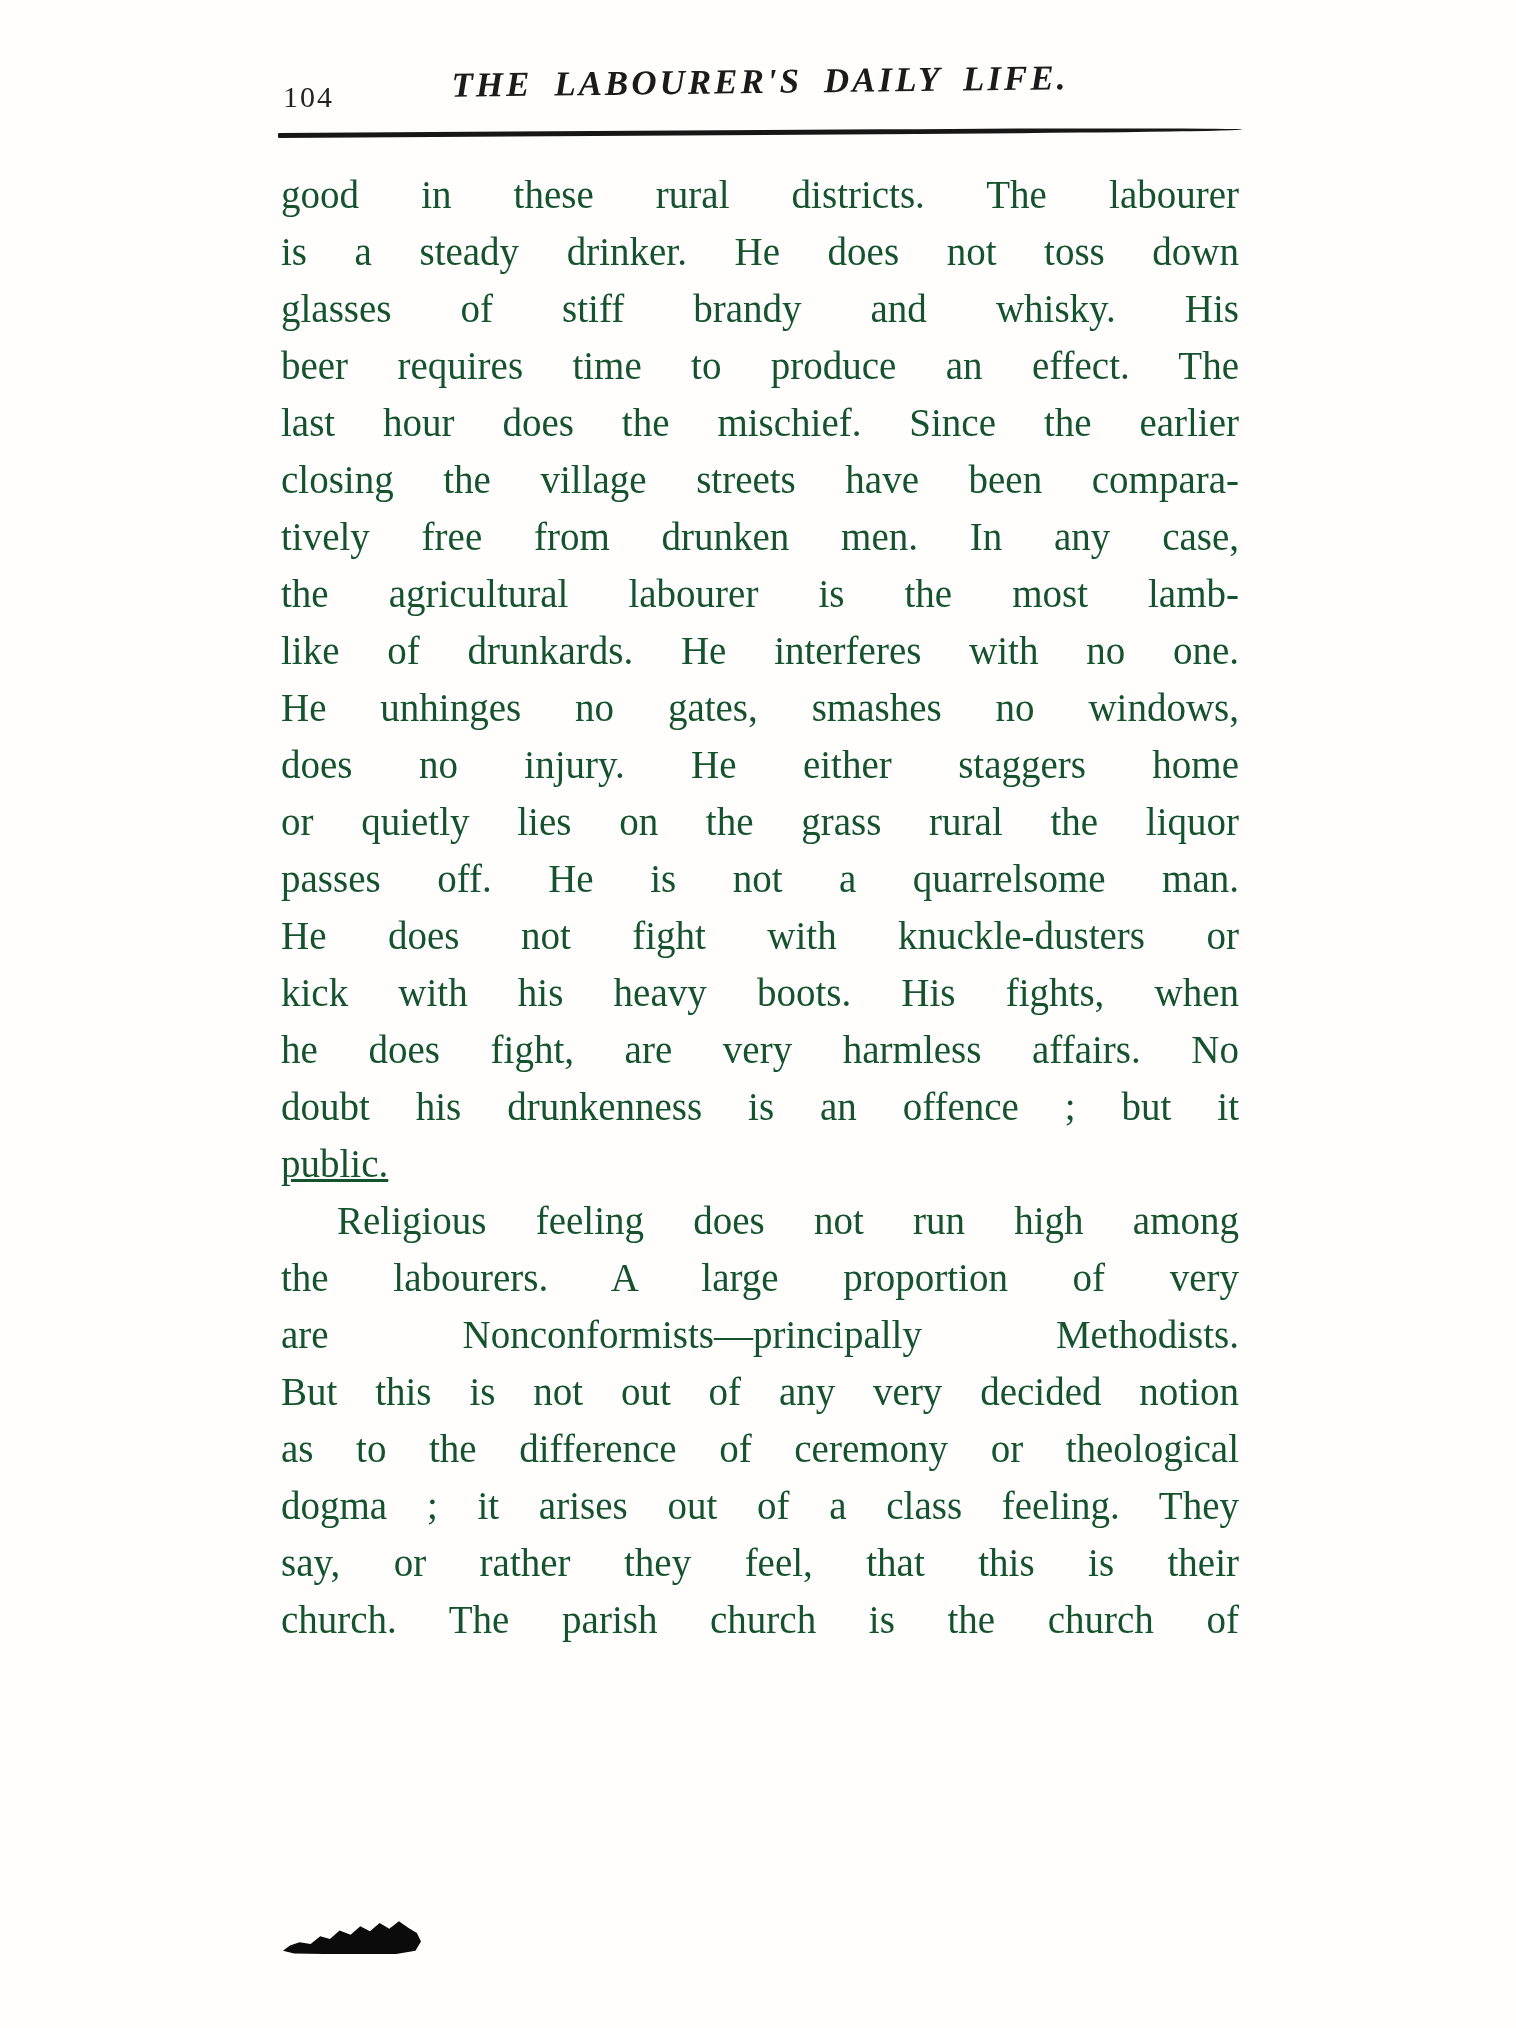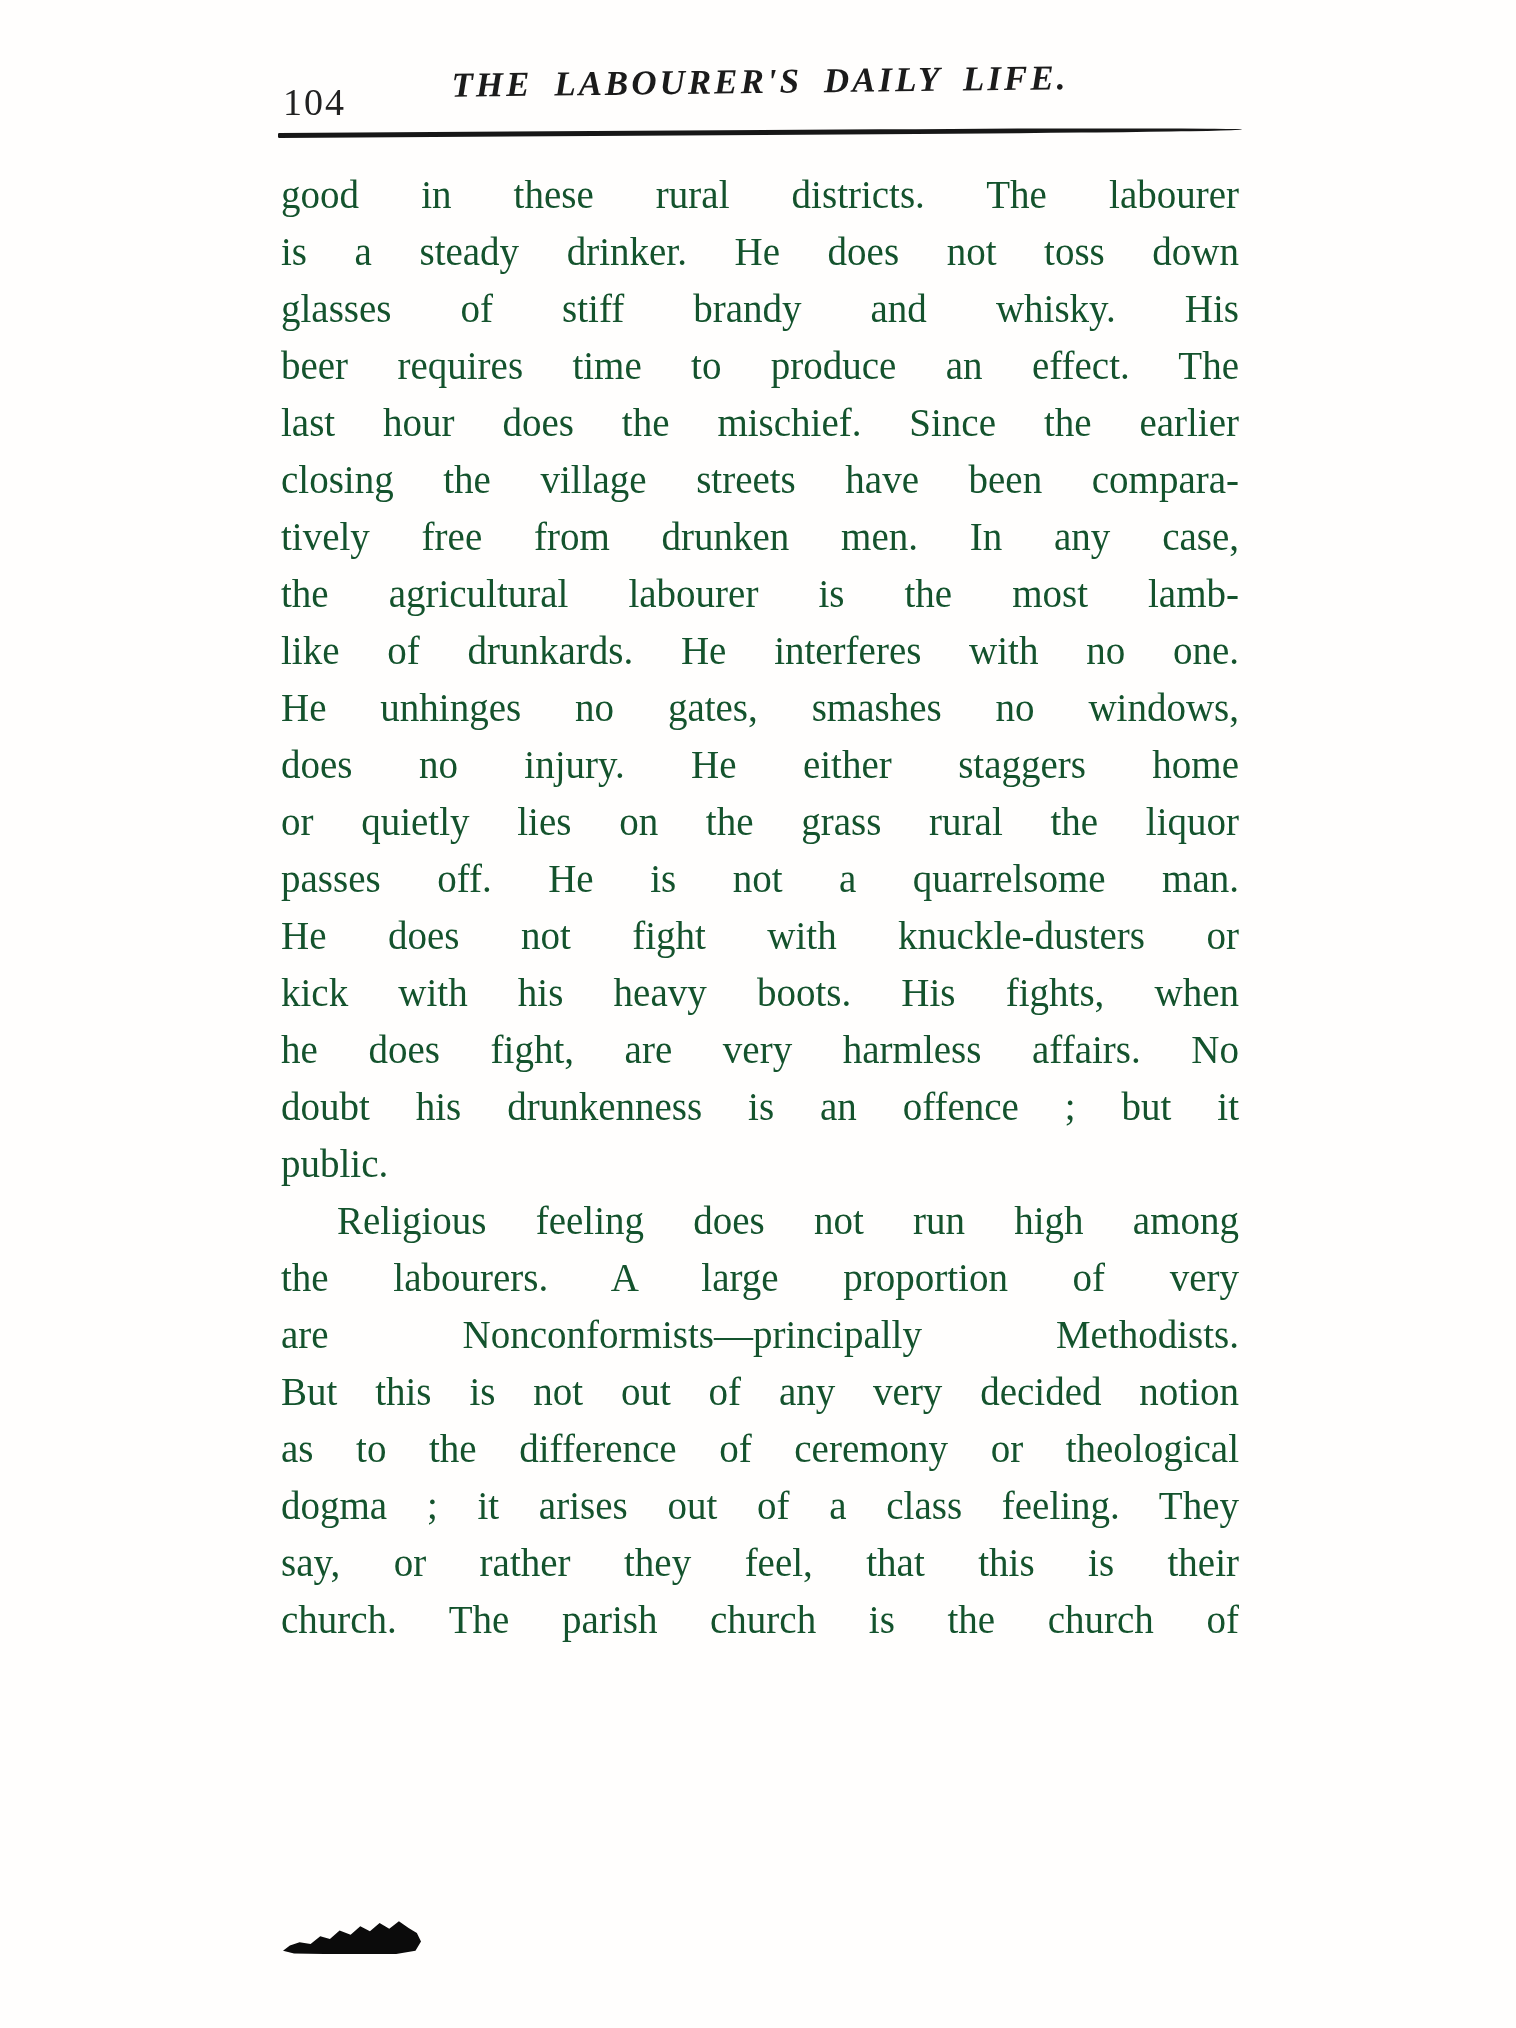--- a/index.html
+++ b/index.html
@@ -13,21 +13,21 @@
     background: #fffefd;
     overflow: hidden;
     color: #1a1a1a;
   }
 
   
   .page-number {
     position: absolute;
     left: 283px;
     top: 80px;
-    font-size: 38px;
+    font-size: 30px;
     letter-spacing: 2px;
     color: #222;
     text-align: right;
   }
   .running-title {
     position: absolute;
     left: 281px;
     top: 62px;
     width: 958px;
     text-align: center;
@@ -61,20 +61,21 @@
     color: #14532d;
   }
   .line {
     text-align: justify;
     text-align-last: justify;
     white-space: nowrap;
   }
   .line-last {
     text-align: left;
     text-align-last: left;
+    text-decoration: underline;
   }
   .indent-first .line:first-child {
     padding-left: 56px;
   }
   .it { }
 
   
   .smudge {
     position: absolute;
     left: 283px;

